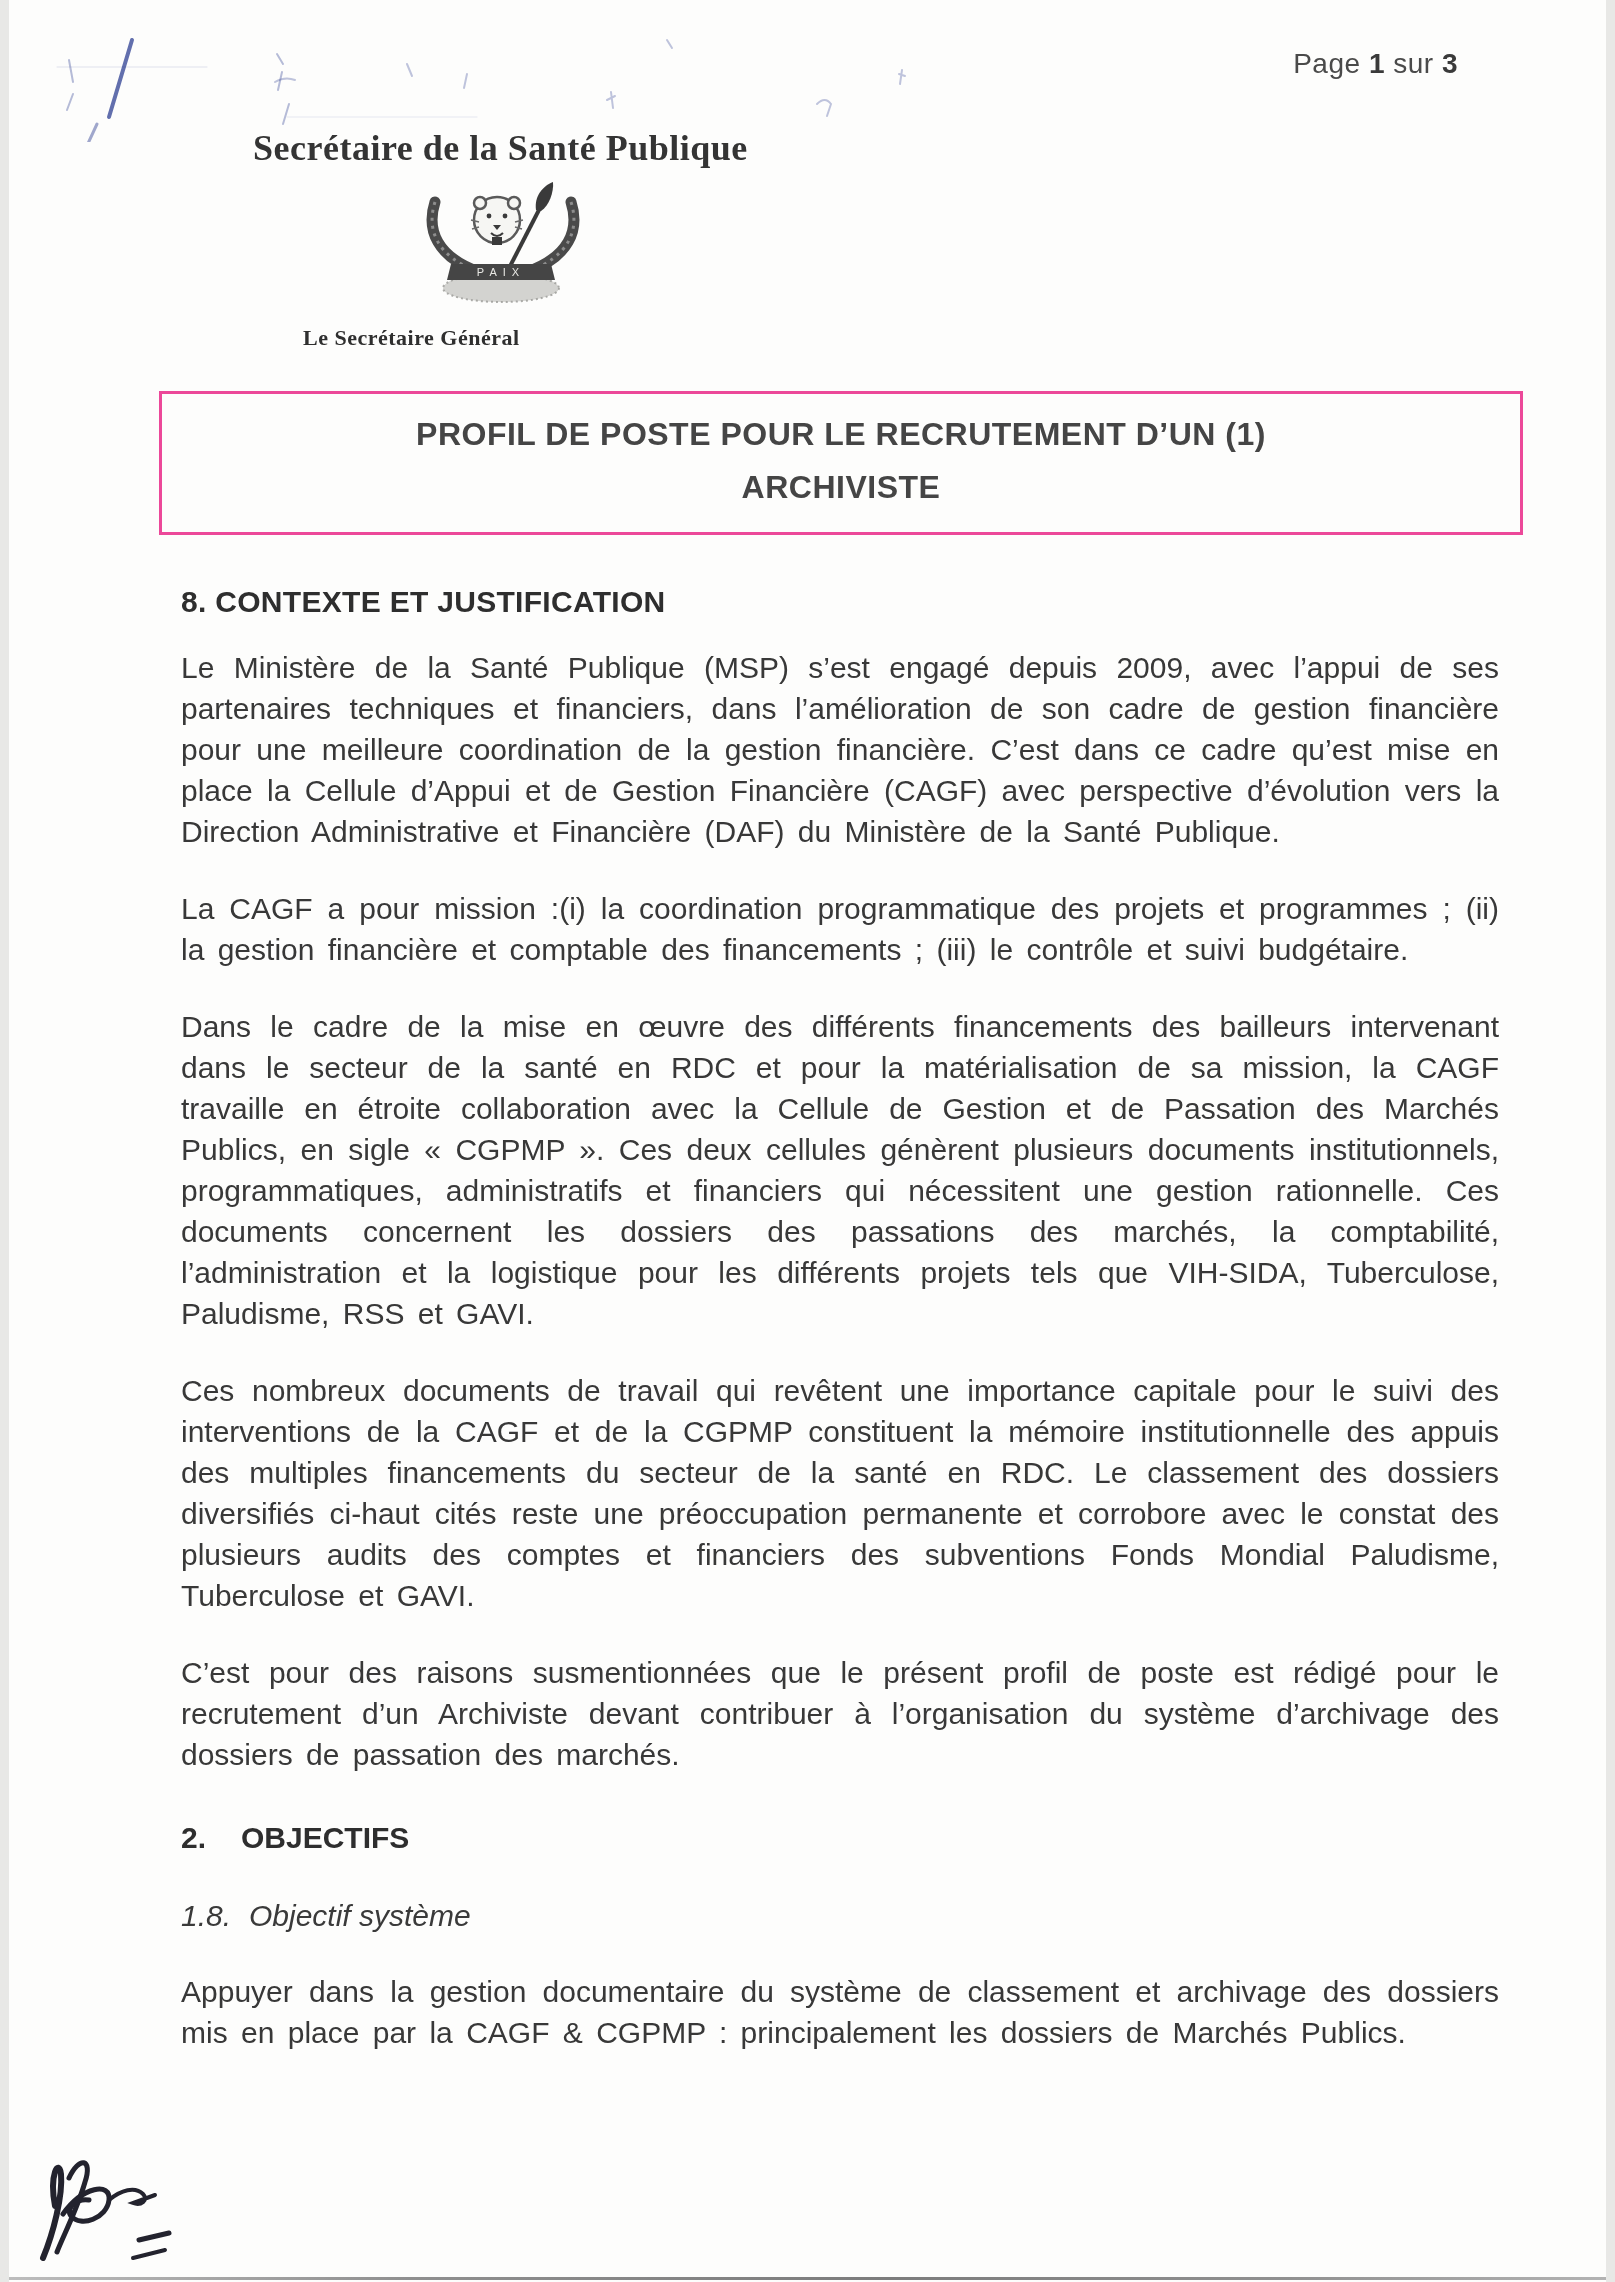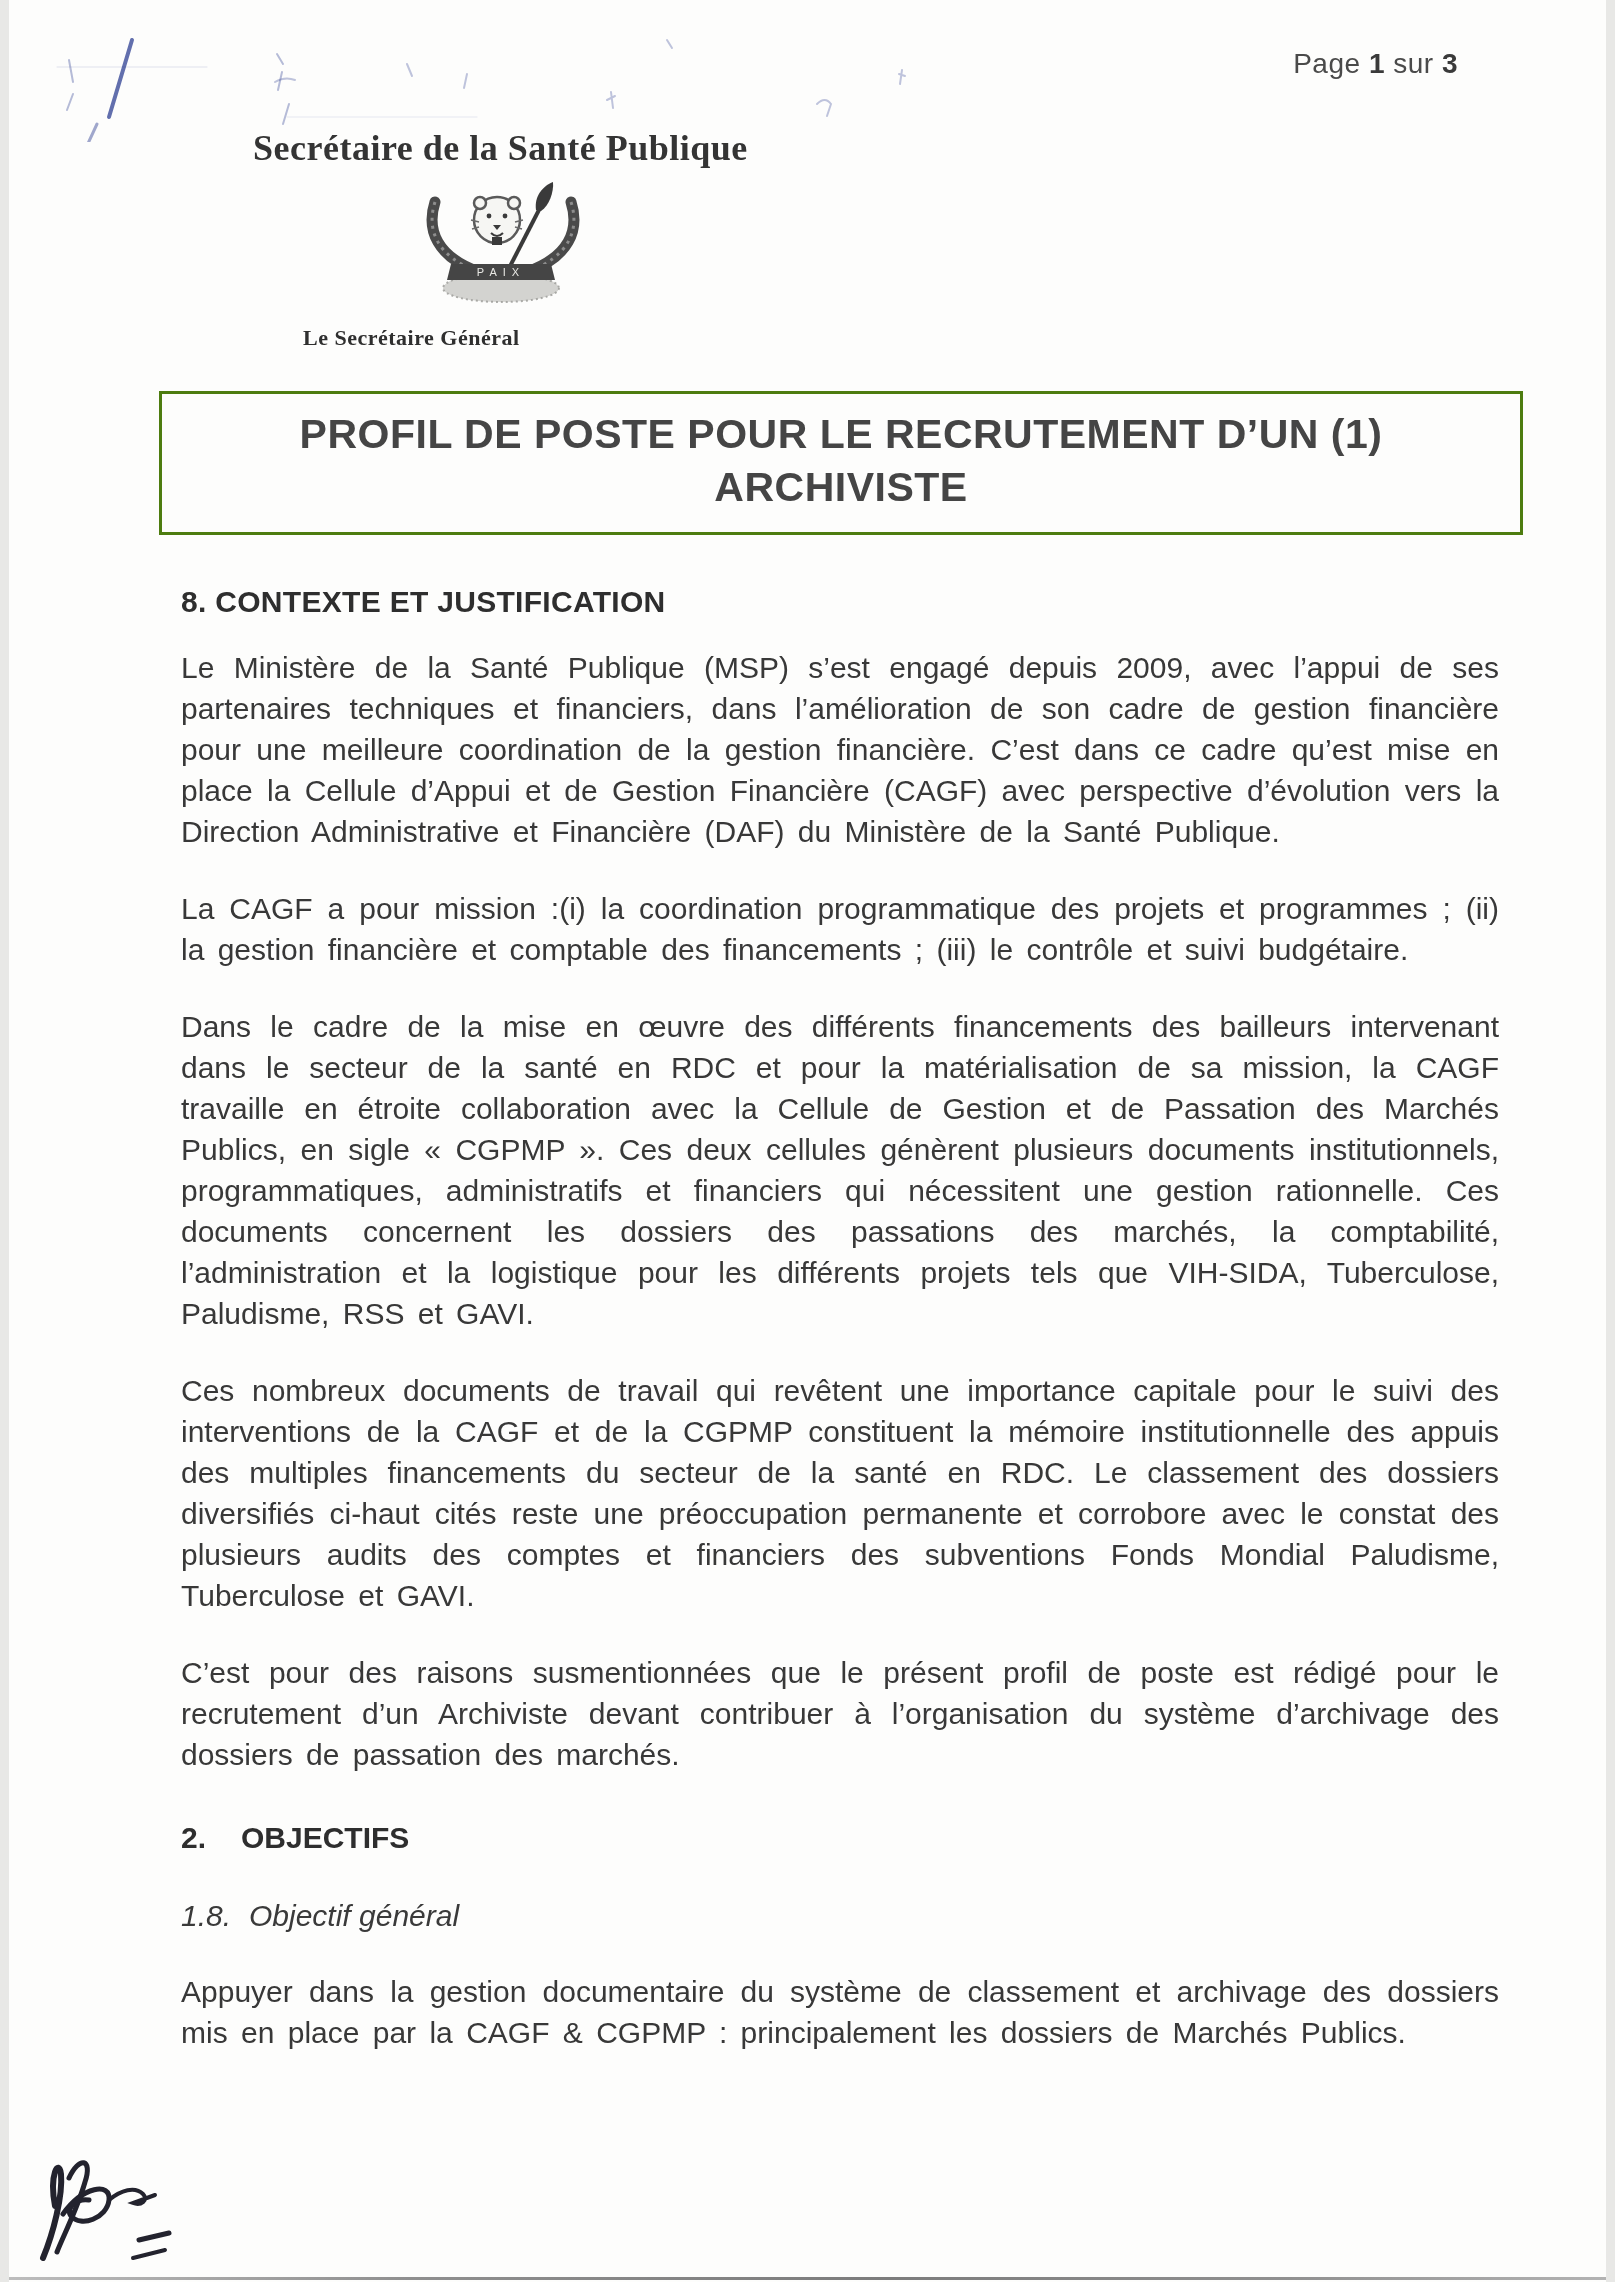--- a/index.html
+++ b/index.html
@@ -29,24 +29,24 @@
     font-size:36px;line-height:44px;color:#343434;margin-left:72px;margin-top:2px;letter-spacing:.5px;
   }
   .emblem{margin-left:212px;margin-top:10px;width:215px;height:125px;display:block;}
   .hdr-role{
     font-family:"Liberation Serif",serif;font-weight:bold;
     font-size:22px;line-height:42px;color:#2f2f2f;margin-left:122px;margin-top:12px;letter-spacing:.5px;
   }
   .title-box{
     margin-left:-22px;margin-top:32px;
     width:1364px;box-sizing:border-box;
-    border:3px solid #4d7c0f;
+    border:3px solid #ec4899;
     padding:14px 10px 18px 10px;
     text-align:center;
-    font-size:41px;font-weight:bold;line-height:53px;
+    font-size:32px;font-weight:bold;line-height:53px;
     color:#454545;letter-spacing:.5px;
   }
   .h1{
     margin-top:48px;
     font-size:30px;font-weight:bold;color:#2e2e2e;line-height:38px;letter-spacing:.3px;
   }
   .para{
     margin:36px 0 0 0;
     font-size:30px;line-height:41px;
     text-align:justify;text-justify:inter-word;
@@ -147,21 +147,21 @@
     </div>
 
     <div id="body-blocks">
         <div class="h1">8. CONTEXTE ET JUSTIFICATION</div>
         <p class="para">Le Ministère de la Santé Publique (MSP) s’est engagé depuis 2009, avec l’appui de ses partenaires techniques et financiers, dans l’amélioration de son cadre de gestion financière pour une meilleure coordination de la gestion financière. C’est dans ce cadre qu’est mise en place la Cellule d’Appui et de Gestion Financière (CAGF) avec perspective d’évolution vers la Direction Administrative et Financière (DAF) du Ministère de la Santé Publique.</p>
         <p class="para">La CAGF a pour mission :(i) la coordination programmatique des projets et programmes ; (ii) la gestion financière et comptable des financements ; (iii) le contrôle et suivi budgétaire.</p>
         <p class="para">Dans le cadre de la mise en œuvre des différents financements des bailleurs intervenant dans le secteur de la santé en RDC et pour la matérialisation de sa mission, la CAGF travaille en étroite collaboration avec la Cellule de Gestion et de Passation des Marchés Publics, en sigle « CGPMP ». Ces deux cellules génèrent plusieurs documents institutionnels, programmatiques, administratifs et financiers qui nécessitent une gestion rationnelle. Ces documents concernent les dossiers des passations des marchés, la comptabilité, l’administration et la logistique pour les différents projets tels que VIH-SIDA, Tuberculose, Paludisme, RSS et GAVI.</p>
         <p class="para">Ces nombreux documents de travail qui revêtent une importance capitale pour le suivi des interventions de la CAGF et de la CGPMP constituent la mémoire institutionnelle des appuis des multiples financements du secteur de la santé en RDC. Le classement des dossiers diversifiés ci-haut cités reste une préoccupation permanente et corrobore avec le constat des plusieurs audits des comptes et financiers des subventions Fonds Mondial Paludisme, Tuberculose et GAVI.</p>
         <p class="para">C’est pour des raisons susmentionnées que le présent profil de poste est rédigé pour le recrutement d’un Archiviste devant contribuer à l’organisation du système d’archivage des dossiers de passation des marchés.</p>
         <div class="h2"><span class="num">2.</span><span>OBJECTIFS</span></div>
-        <div class="h2i"><span class="num">1.8.</span><span>Objectif général</span></div>
+        <div class="h2i"><span class="num">1.8.</span><span>Objectif système</span></div>
         <p class="para">Appuyer dans la gestion documentaire du système de classement et archivage des dossiers mis en place par la CAGF &amp; CGPMP : principalement les dossiers de Marchés Publics.</p>
       </div>
   </div>
 
   <svg class="signature" width="240" height="125" viewBox="0 0 240 125">
     <g stroke="#23232e" fill="none" stroke-linecap="round">
       <path d="M36,58 C30,26 40,10 42,26 C44,48 34,86 24,110" stroke-width="6"></path>
       <path d="M50,30 C60,8 74,10 66,34 C58,62 44,88 38,104" stroke-width="5"></path>
       <path d="M44,66 C64,38 92,34 90,52 C88,70 62,80 52,68 C46,60 58,50 70,52" stroke-width="5"></path>
       <path d="M90,52 C102,42 116,38 124,46 C130,52 122,58 114,55 l22,-8" stroke-width="4"></path>

